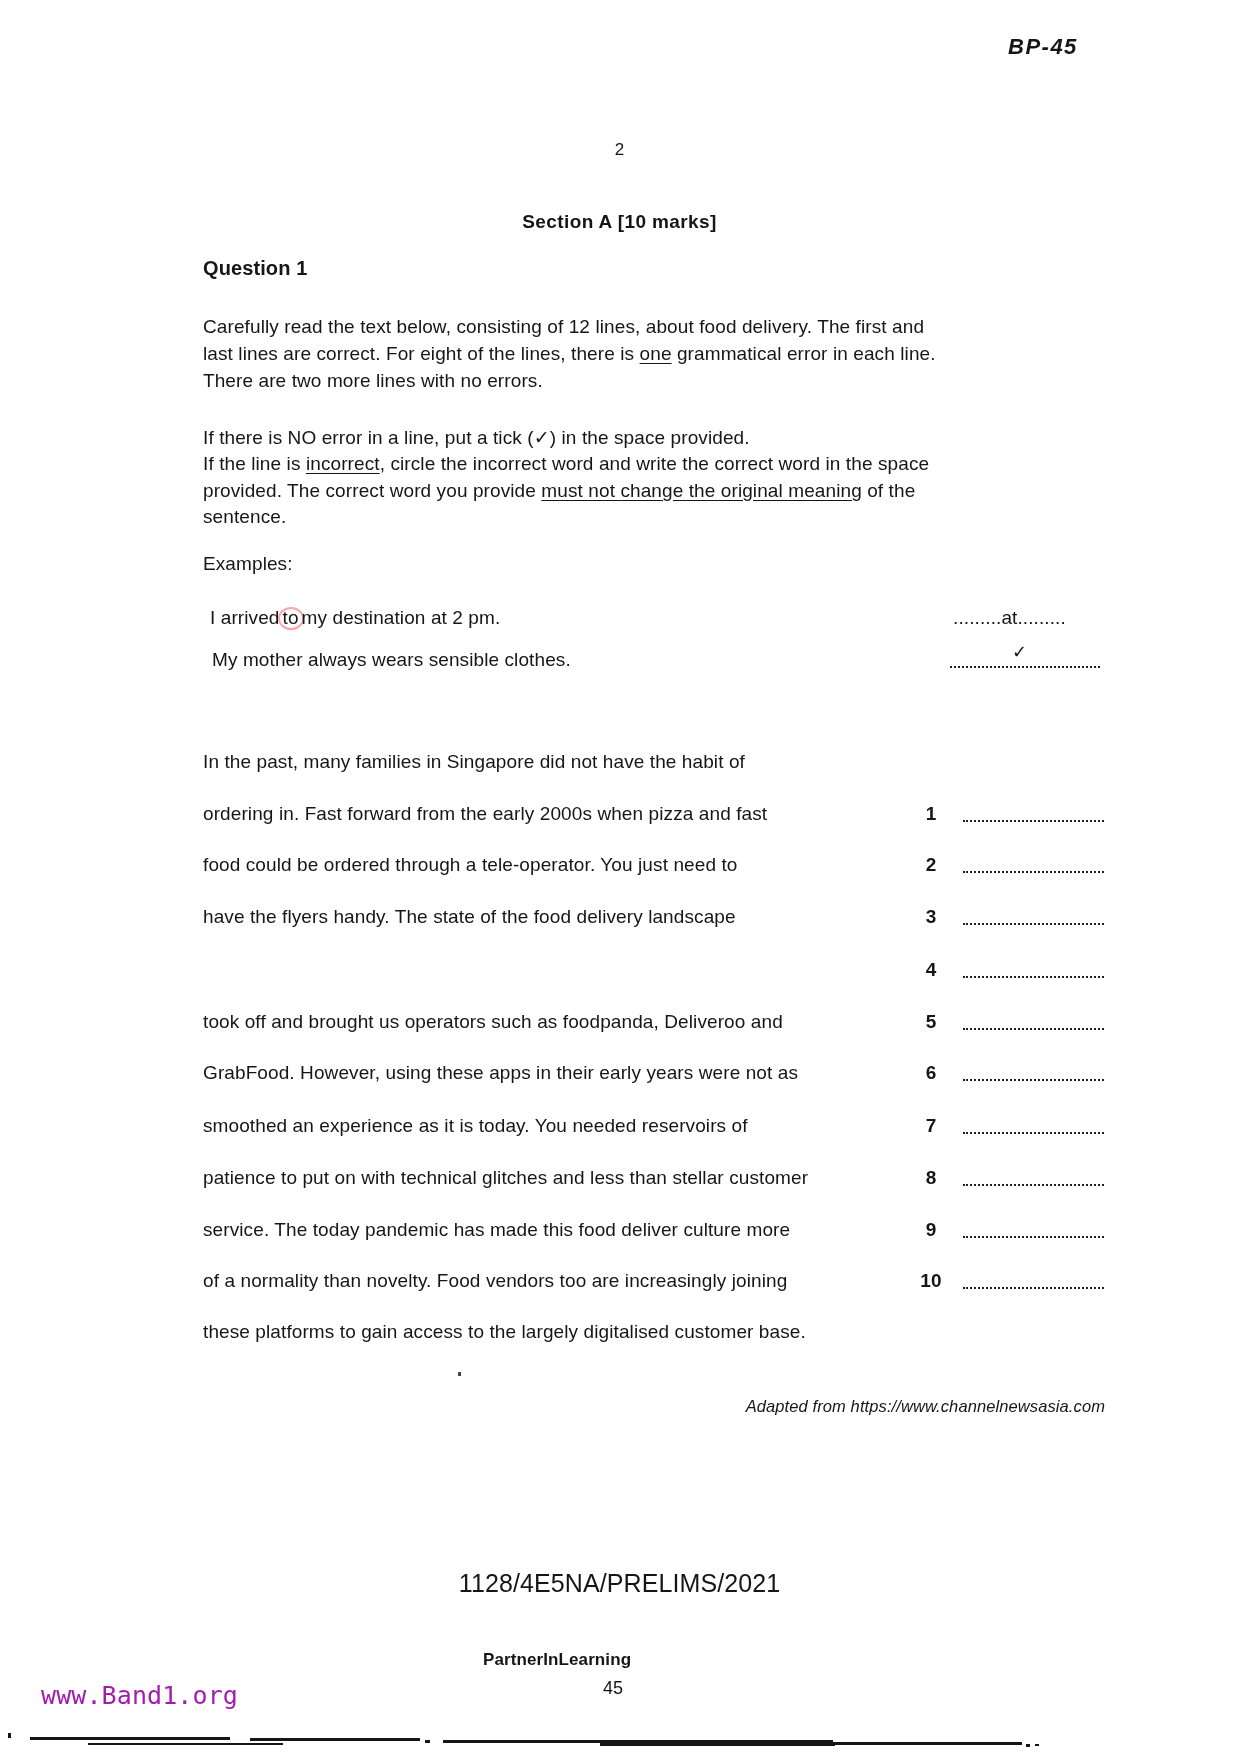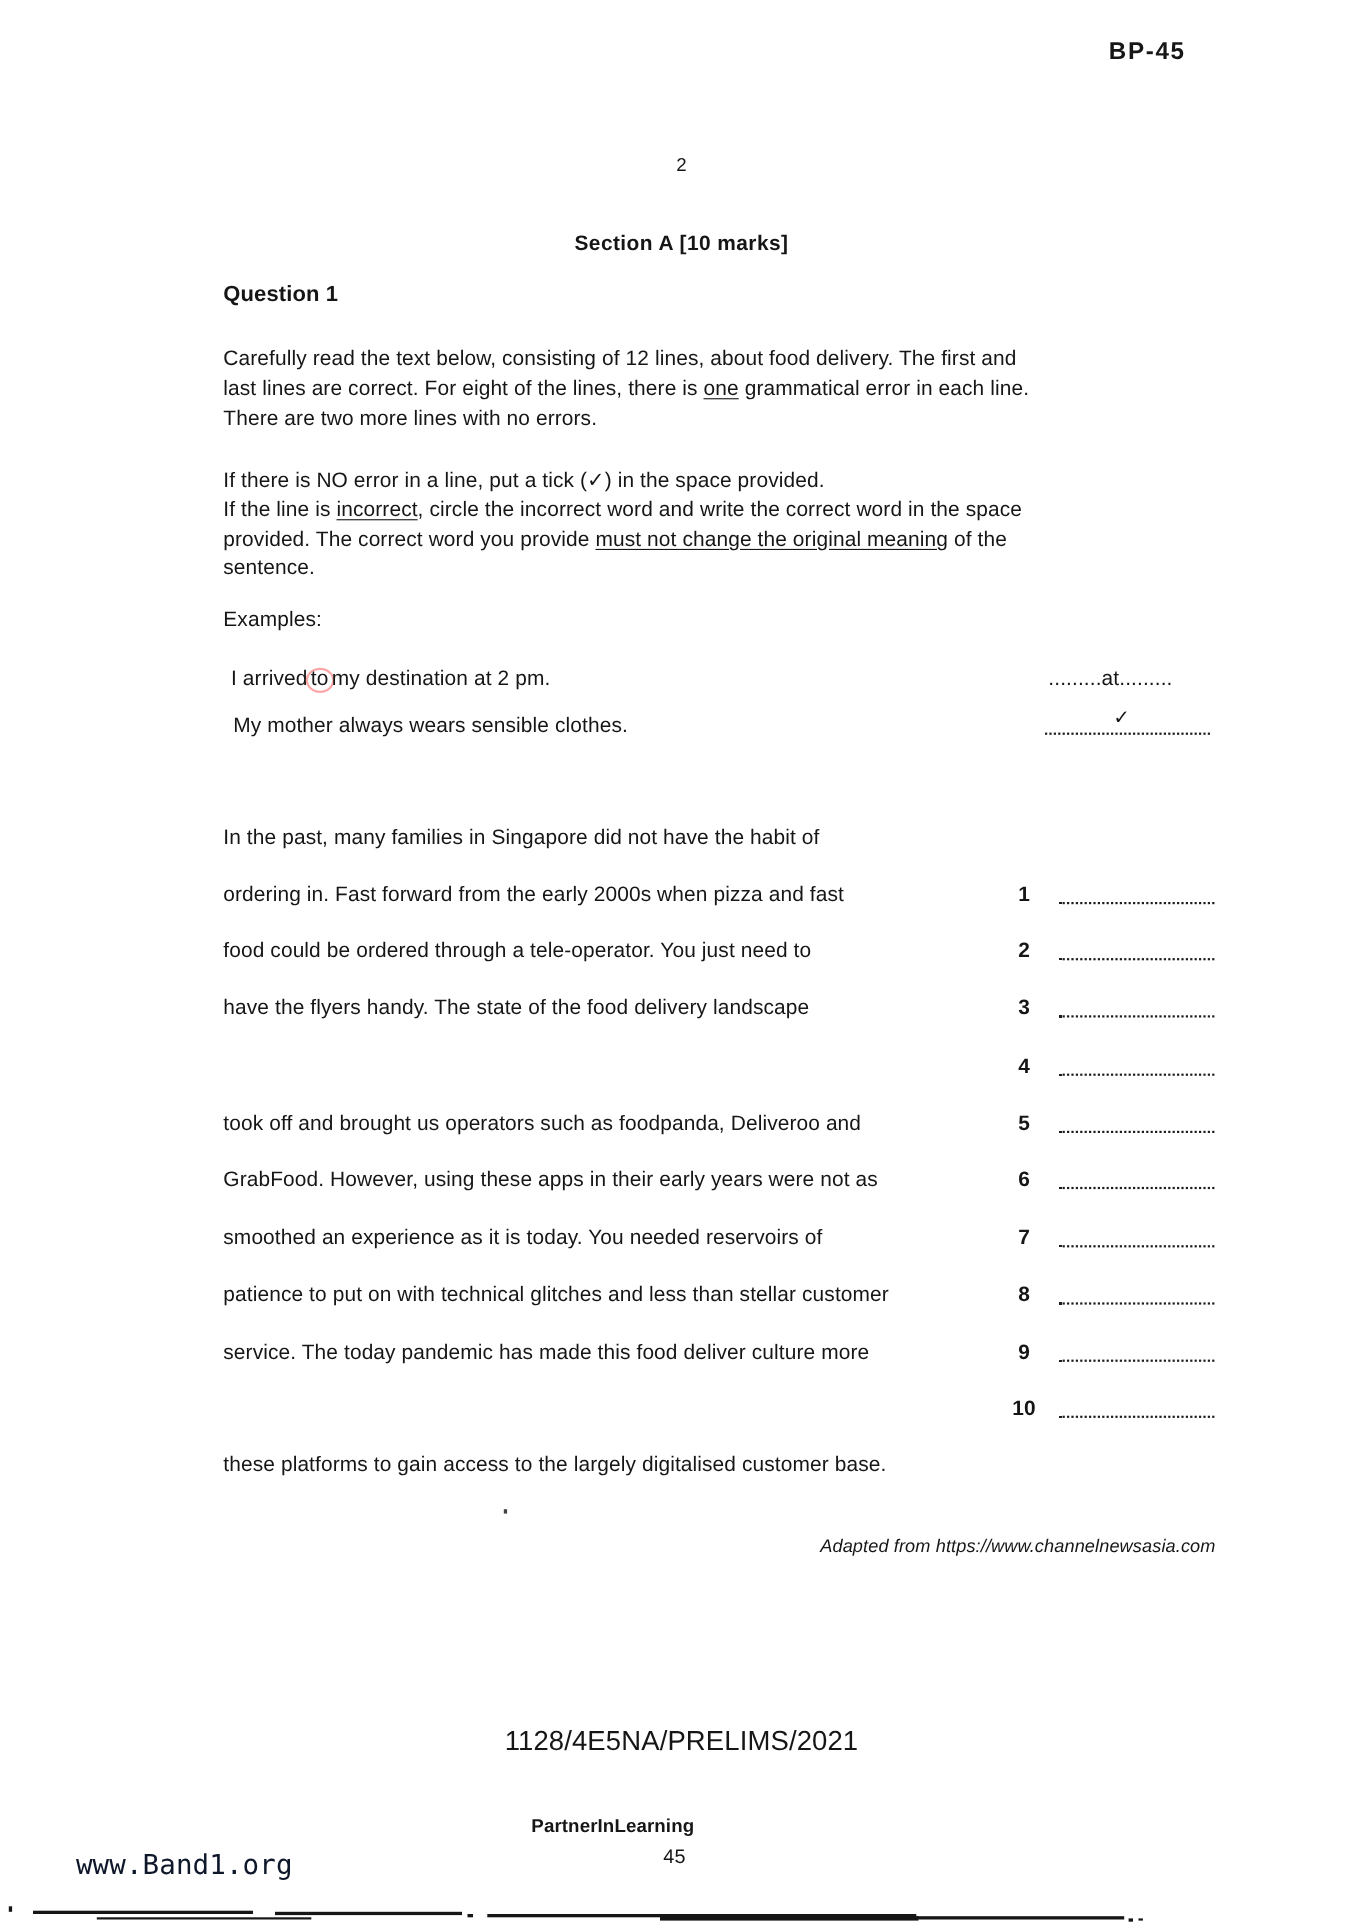--- a/index.html
+++ b/index.html
@@ -41,21 +41,21 @@
   .mono{font-family:"DejaVu Sans Mono", monospace;}
   .ital{font-style:italic;}
   .mark{position:absolute;background:#161616;}
   .tick{font-size:18px;}
 </style>
 </head>
 <body>
 
 <div class="page">
 
-  <div class="t b" style="left:1008px;top:35px;font-size:22px;letter-spacing:1.5px;">BP-45</div>
+  <div class="t b" style="left:1008px;top:35px;font-size:22px;letter-spacing:1.5px;font-style:italic;">BP-45</div>
 
   <div class="t center" style="top:138px;font-size:17px;">2</div>
 
   <div class="t center b" style="top:210px;letter-spacing:0.4px;">Section A [10 marks]</div>
 
   <div class="t b" style="left:203px;top:256px;font-size:20px;">Question 1</div>
 
   <div class="t" style="left:203px;top:315px;">
     <span>Carefully read the text below, consisting of 12 lines, about food delivery. The first and</span>
   </div>
@@ -142,38 +142,41 @@
   </div>
   <div class="t num" style="left:916px;top:1166px;width:30px;text-align:center;">8</div>
   <div class="blank" style="left:963px;top:1168px;"></div>
 
   <div class="t" style="left:203px;top:1218px;">
     <span>service. The today pandemic has made this food deliver culture more</span>
   </div>
   <div class="t num" style="left:916px;top:1218px;width:30px;text-align:center;">9</div>
   <div class="blank" style="left:963px;top:1220px;"></div>
 
+  <div class="t" style="left:203px;top:1269px;">
+    <span>of a normality than novelty. Food vendors too are increasingly joining</span>
+  </div>
   <div class="t num" style="left:913px;top:1269px;width:36px;text-align:center;">10</div>
   <div class="blank" style="left:963px;top:1271px;"></div>
 
   <div class="t" style="left:203px;top:1320px;">
     <span>these platforms to gain access to the largely digitalised customer base.</span>
   </div>
 
   <div class="mark" style="left:458px;top:1372px;width:3px;height:4px;background:#444;"></div>
 
   <div class="t ital" style="left:auto;right:134px;top:1394px;font-size:16.5px;">Adapted from https://www.channelnewsasia.com</div>
 
   <div class="t center" style="top:1571px;font-size:25px;">1128/4E5NA/PRELIMS/2021</div>
 
   <div class="t b" style="left:483px;top:1648px;font-size:17px;">PartnerInLearning</div>
 
   <div class="t" style="left:603px;top:1676px;font-size:18px;">45</div>
 
-  <div class="t mono" style="left:69px;top:1684px;font-size:25px;color:#0f172a;">www.Band1.org</div>
+  <div class="t mono" style="left:41px;top:1684px;font-size:25px;color:#a21caf;">www.Band1.org</div>
 
   <div class="mark" style="left:8px;top:1733px;width:3px;height:5px;"></div>
   <div class="mark" style="left:30px;top:1737px;width:200px;height:3px;"></div>
   <div class="mark" style="left:88px;top:1743px;width:195px;height:2px;"></div>
   <div class="mark" style="left:250px;top:1738px;width:170px;height:3px;"></div>
   <div class="mark" style="left:425px;top:1740px;width:5px;height:3px;"></div>
   <div class="mark" style="left:443px;top:1740px;width:390px;height:3px;"></div>
   <div class="mark" style="left:600px;top:1742px;width:235px;height:4px;"></div>
   <div class="mark" style="left:832px;top:1742px;width:190px;height:3px;"></div>
   <div class="mark" style="left:1026px;top:1744px;width:4px;height:3px;"></div>

